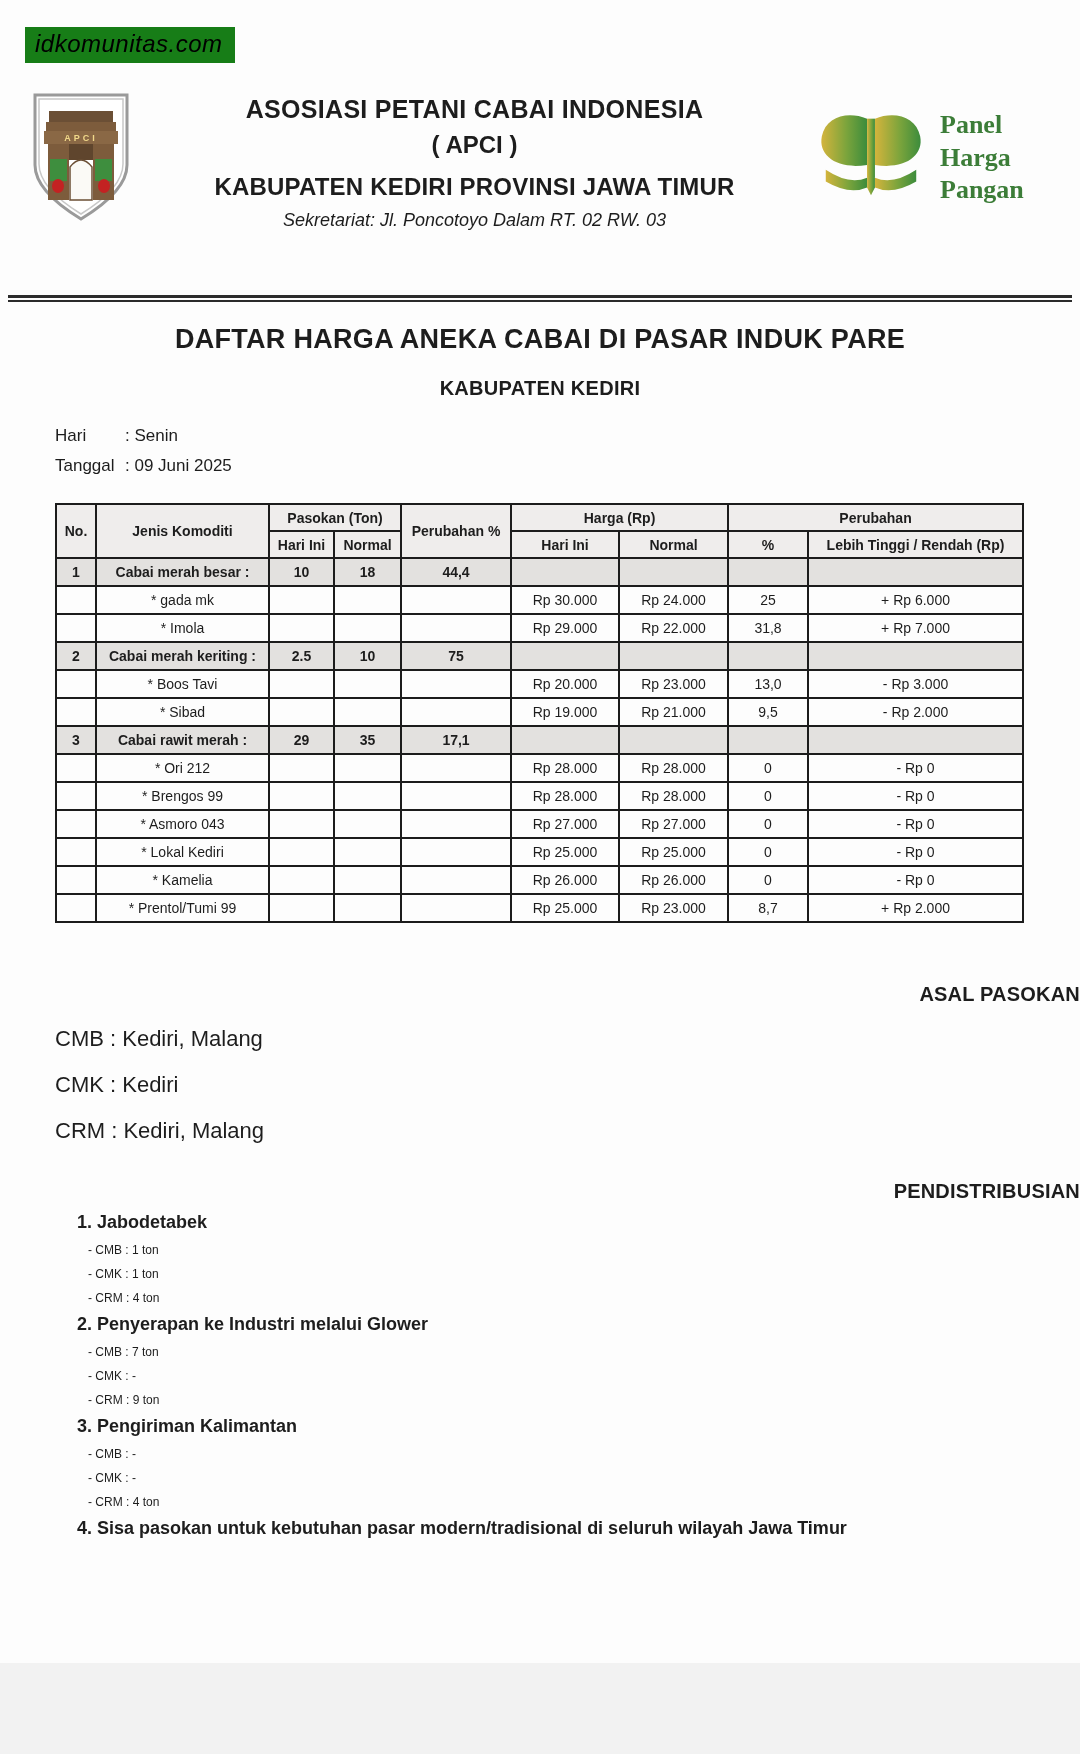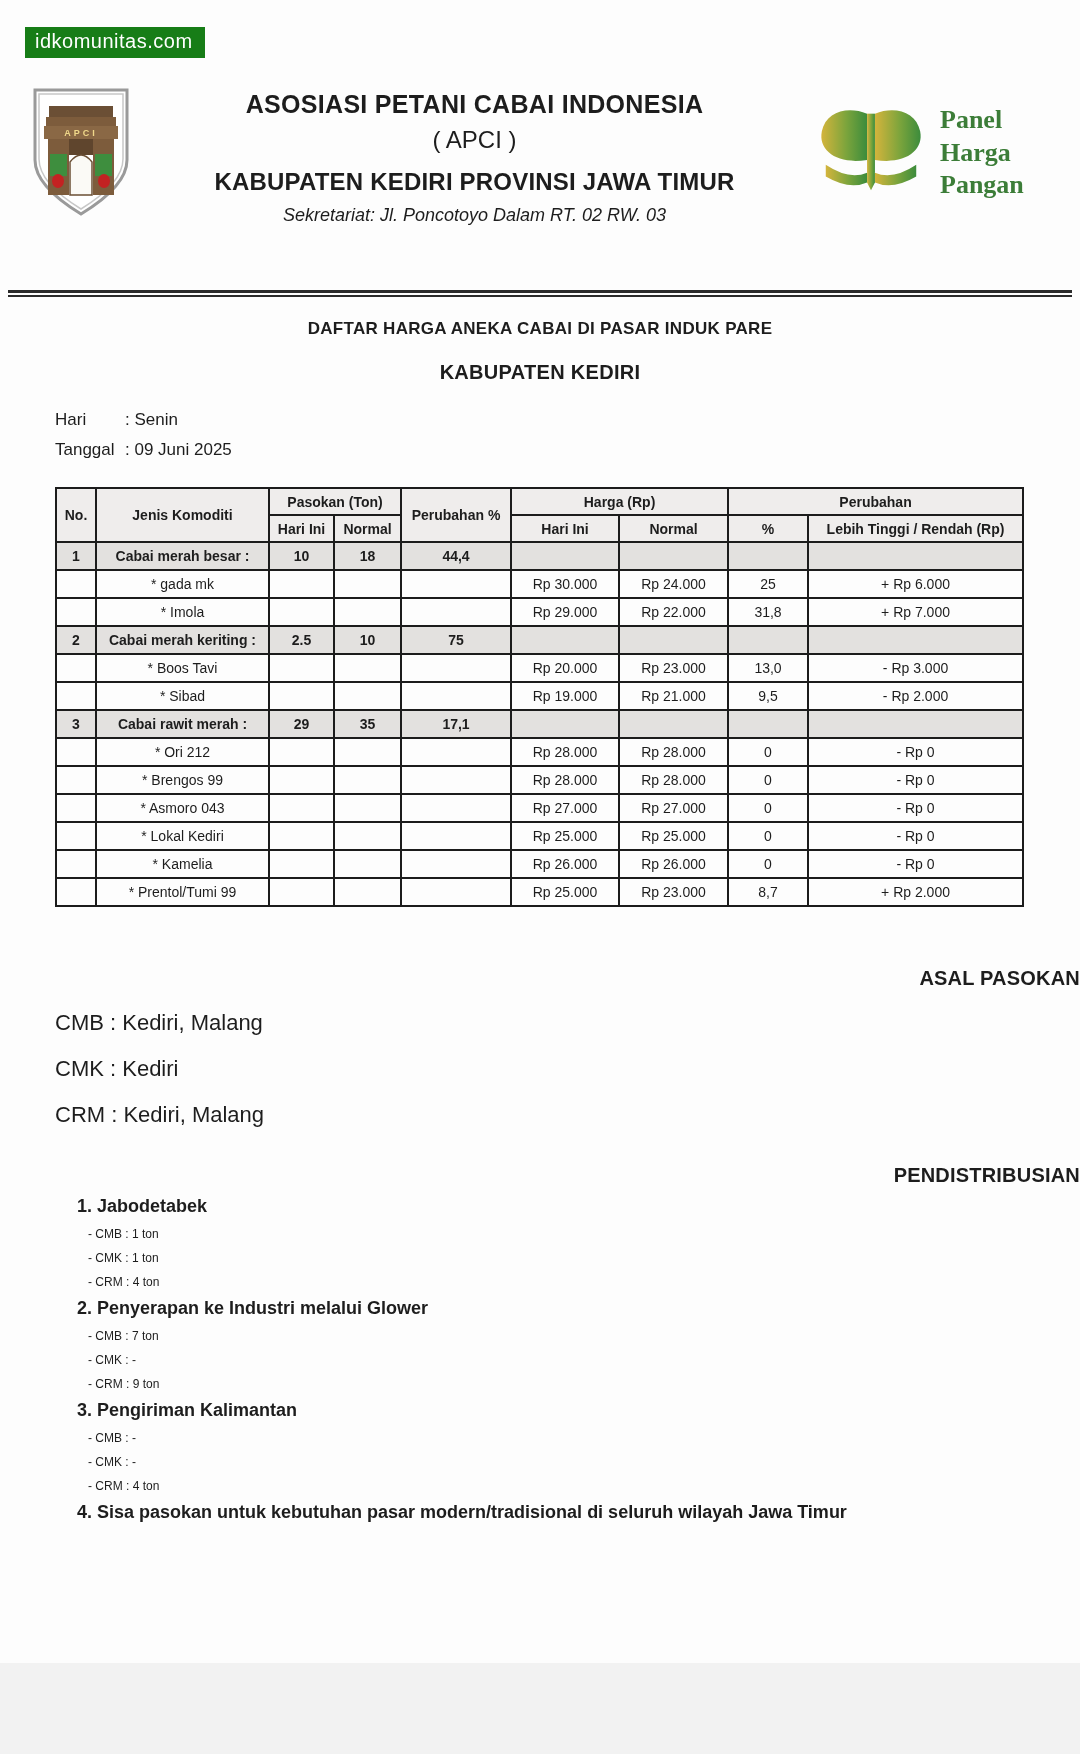--- a/index.html
+++ b/index.html
@@ -14,36 +14,37 @@
   .page {
     width:1080px; height:1663px;
     background:#fdfdfd;
     overflow:hidden;
   }
   
   .badge {
     display:inline-block;
     margin:27px 0 0 25px;
     background:var(--badge-green,#177d17);
-    color:#ffffff;
-    font-size:20px;
+    color:#000000;
+    font-size:24px;
     padding:3px 12px 5px 10px;
     letter-spacing:0.5px;
+    font-style:italic;
   }
   
   .header-row {
     display:flex;
     align-items:flex-start;
     margin-top:24px;
     padding:0 36px 0 25px;
   }
   .apci-logo { width:112px; height:140px; flex:0 0 auto; }
   .header-center { flex:1 1 auto; text-align:center; padding-top:8px; }
   .org-name { font-size:25px; font-weight:bold; letter-spacing:0.3px; }
-  .org-abbr { font-size:24px; font-weight:normal; margin-top:7px; }
+  .org-abbr { font-size:24px; font-weight:bold; margin-top:7px; }
   .org-region { font-size:24px; font-weight:bold; margin-top:14px; letter-spacing:0.2px; }
   .secretariat { font-size:18px; font-style:italic; margin-top:9px; }
   .secretariat2 { font-size:18px; font-style:italic; margin-top:4px; }
   .phh { width:232px; flex:0 0 auto; display:flex; align-items:center; padding-top:22px; }
   .phh-icon { width:118px; height:95px; flex:0 0 auto; }
   .phh-text {
     margin-left:10px;
     font-size:26px; font-weight:bold;
     color:var(--logo-green,#3c7d38);
     line-height:1.25;
@@ -51,21 +52,21 @@
   }
   
   .rule {
     margin:64px 8px 0 8px;
     border-top:3px solid #2b2b2b;
     border-bottom:2px solid #2b2b2b;
     height:7px;
   }
   
   .doc-title { text-align:center; margin-top:22px; }
-  .doc-title-line1 { font-size:17px; font-weight:bold; letter-spacing:0.3px; }
+  .doc-title-line1 { font-size:27px; font-weight:bold; letter-spacing:0.3px; }
   .doc-title-line2 { font-size:20px; font-weight:bold; margin-top:22px; letter-spacing:0.3px; }
   
   .meta { margin:26px 17px 0 55px; font-size:17px; }
   .meta-row { margin-bottom:10px; }
   .meta-label { display:inline-block; width:70px; }
   
   table.price {
     margin:27px 0 0 55px;
     border-collapse:collapse;
     width:967px;

